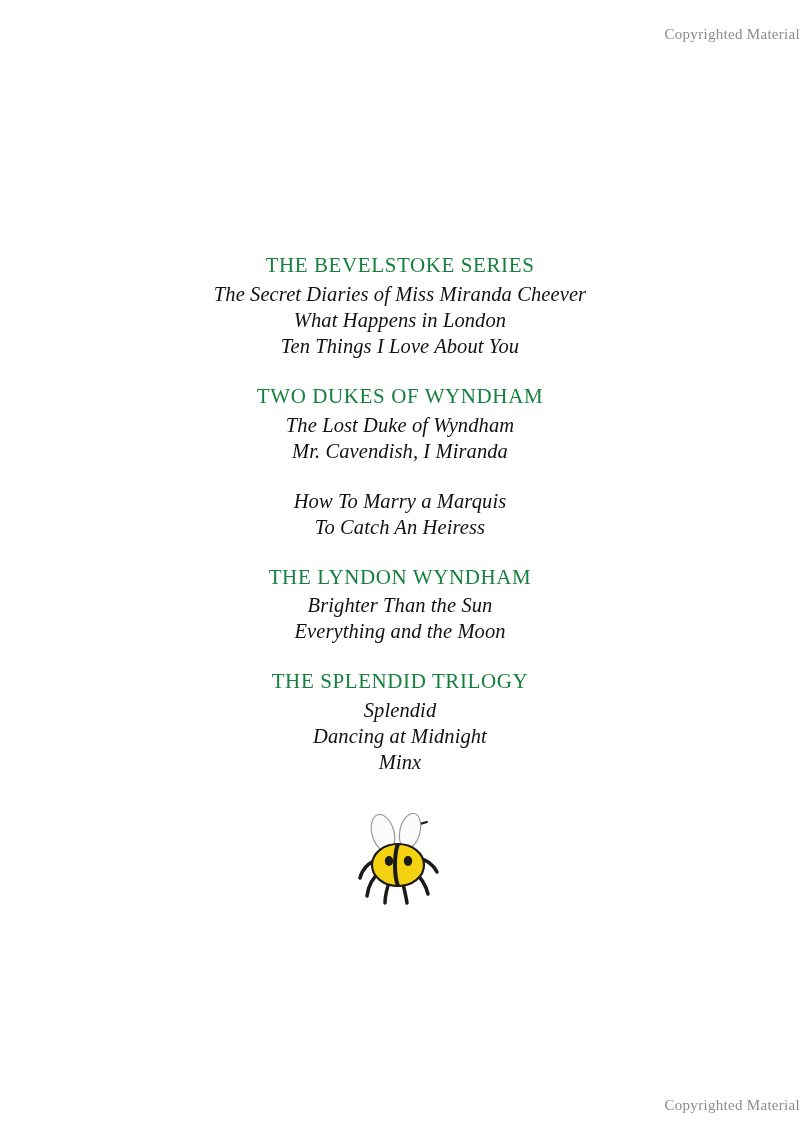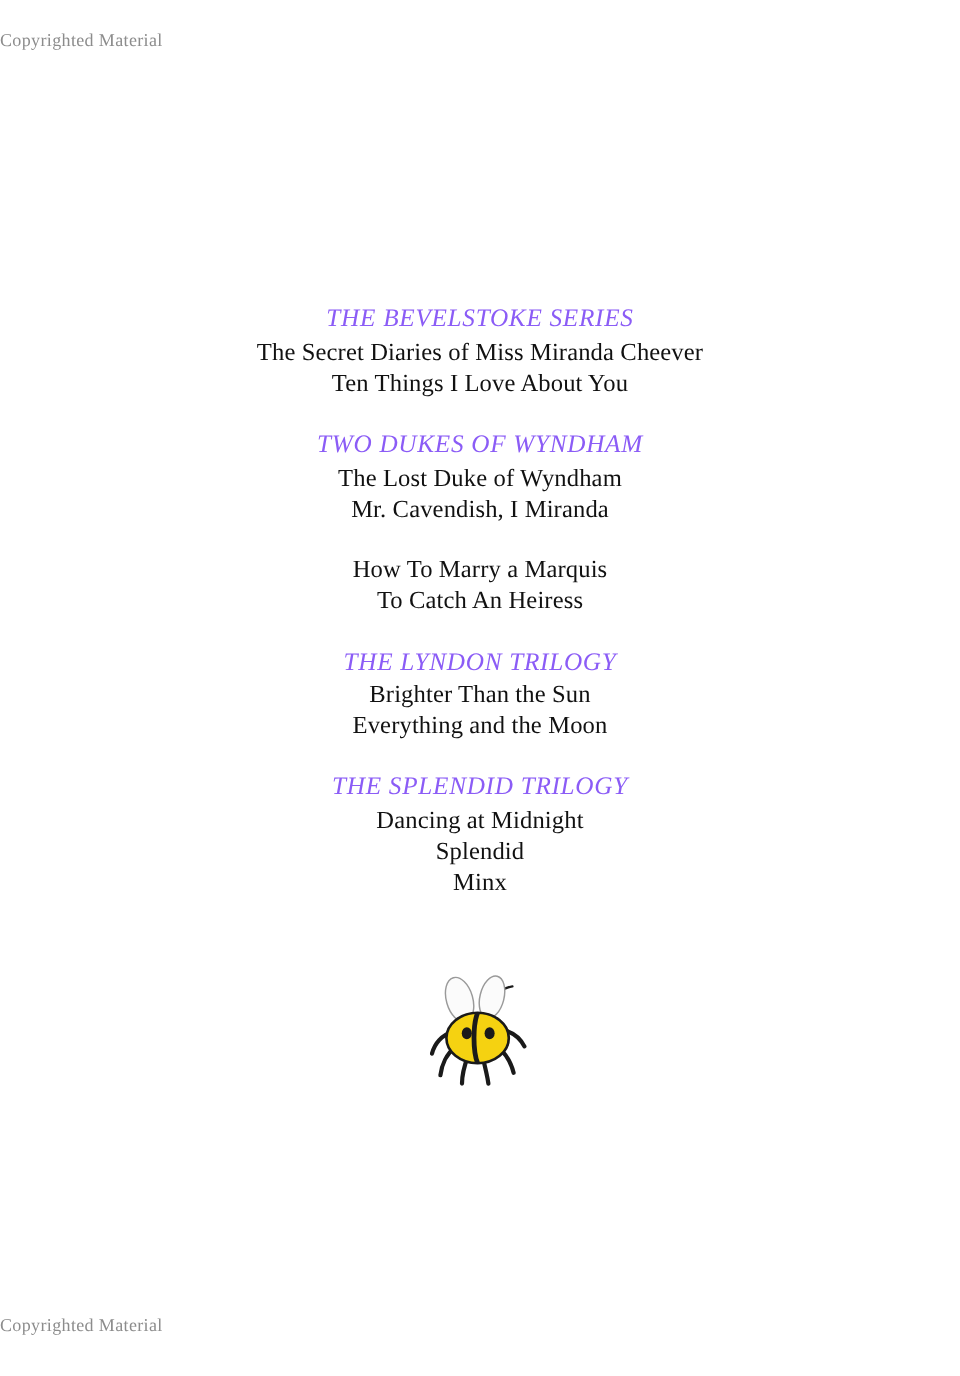--- a/index.html
+++ b/index.html
@@ -20,21 +20,21 @@
     position: relative;
     width: 800px;
     height: 1147px;
     box-sizing: border-box;
   }
 
   .watermark {
     position: absolute;
     left: 0;
     width: 100%;
-    text-align: left;
+    text-align: right;
     font-family: "Liberation Serif", serif;
     font-size: 15px;
     color: #8c8c8c;
     letter-spacing: 0.3px;
   }
   .watermark.top { top: 26px; }
   .watermark.bottom { top: 1097px; }
 
   .content {
     position: absolute;
@@ -49,28 +49,28 @@
   }
   .series-block:last-of-type {
     margin-bottom: 12px;
   }
 
   .series-title {
     font-family: "Liberation Serif", serif;
     font-size: 21px;
     letter-spacing: 0.6px;
     line-height: 1.32;
-    color: #8b5cf6;
+    color: #15803d;
     margin: 0 0 1px 0;
     font-weight: 400;
-    font-style: italic;
   }
 
   .book-title {
     font-family: "Liberation Serif", serif;
+    font-style: italic;
     font-size: 20.5px;
     line-height: 1.27;
     color: #111111;
     margin: 0;
     letter-spacing: 0.1px;
   }
 
   .bee-wrap {
     position: absolute;
     top: 800px;
@@ -88,44 +88,45 @@
 
 <div class="page">
 
   <div class="watermark top">Copyrighted Material</div>
 
   <div class="content">
 
     <div class="series-block">
       <div class="series-title">THE BEVELSTOKE SERIES</div>
       <div class="book-title">The Secret Diaries of Miss Miranda Cheever</div>
+      <div class="book-title">What Happens in London</div>
       <div class="book-title">Ten Things I Love About You</div>
     </div>
 
     <div class="series-block">
       <div class="series-title">TWO DUKES OF WYNDHAM</div>
       <div class="book-title">The Lost Duke of Wyndham</div>
       <div class="book-title">Mr. Cavendish, I Miranda</div>
     </div>
 
     <div class="series-block">
       <div class="book-title">How To Marry a Marquis</div>
       <div class="book-title">To Catch An Heiress</div>
     </div>
 
     <div class="series-block">
-      <div class="series-title">THE LYNDON TRILOGY</div>
+      <div class="series-title">THE LYNDON WYNDHAM</div>
       <div class="book-title">Brighter Than the Sun</div>
       <div class="book-title">Everything and the Moon</div>
     </div>
 
     <div class="series-block">
       <div class="series-title">THE SPLENDID TRILOGY</div>
+      <div class="book-title">Splendid</div>
       <div class="book-title">Dancing at Midnight</div>
-      <div class="book-title">Splendid</div>
       <div class="book-title">Minx</div>
     </div>
 
   </div>
 
   <div class="bee-wrap">
     <svg class="bee" width="100" height="110" viewBox="0 0 100 110">
 
       <path d="M44 42 C40 28, 30 22, 24 20" stroke="#1a1a1a" stroke-width="2" fill="none" stroke-linecap="round"></path>
       <path d="M56 42 C60 28, 70 23, 77 22" stroke="#1a1a1a" stroke-width="2" fill="none" stroke-linecap="round"></path>

